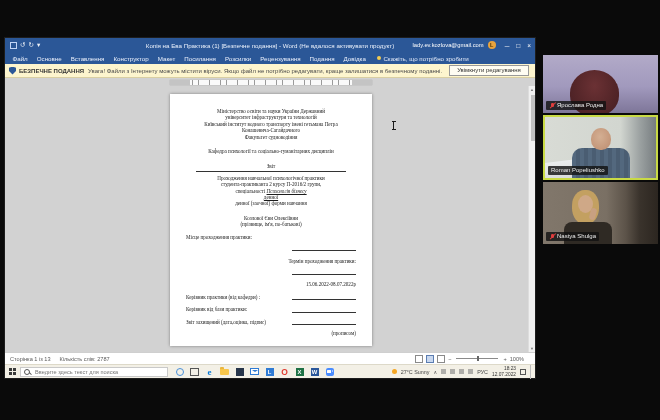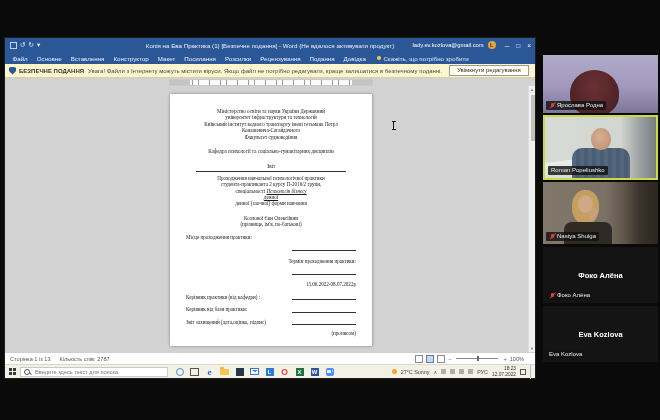--- a/index.html
+++ b/index.html
@@ -346,29 +346,16 @@
     <div class="hair"></div>
     <div class="face"></div>
     <div class="hand"></div>
     <div class="body"></div>
     <div class="tag">
       <span class="micmute"></span>
       <span>Nastya Shulga</span>
     </div>
   </div>
 
-  <div class="tile" id="t4">
-    <div class="center-name">Фоко Алёна</div>
-    <div class="tag">
-      <span class="micmute"></span>
-      <span>Фоко Алёна</span>
-    </div>
-  </div>
-
-  <div class="tile" id="t5">
-    <div class="center-name">Eva Kozlova</div>
-    <div class="tag">
-      <span>Eva Kozlova</span>
-    </div>
-  </div>
+
 
   <div class="ibeam"></div>
 </div>
 
 </body></html>

